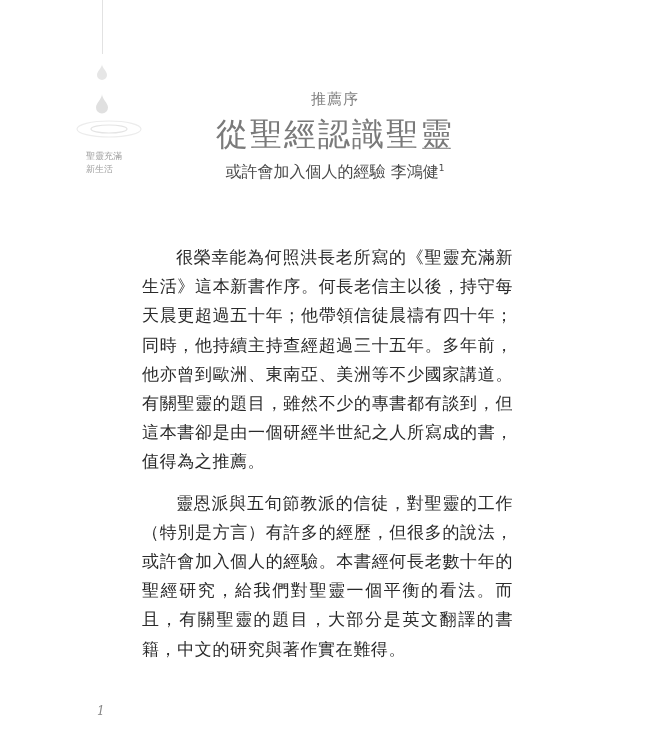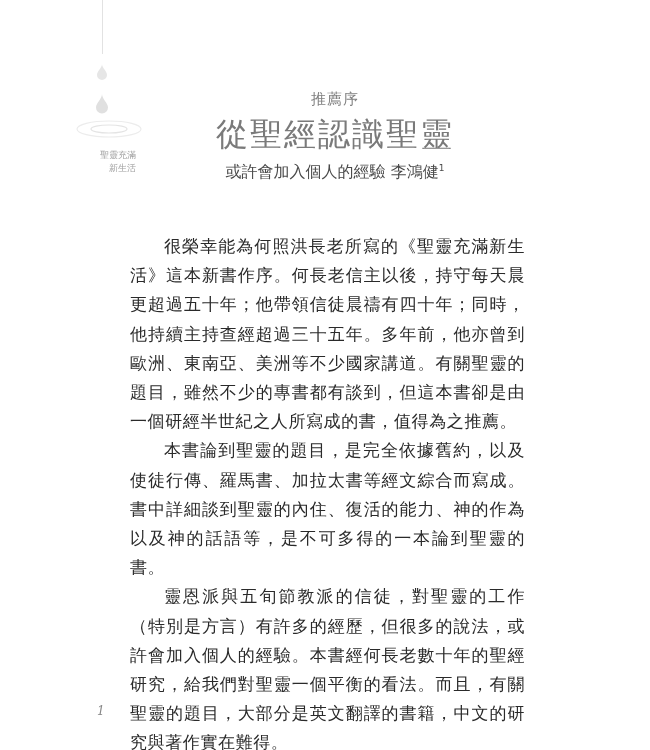--- a/index.html
+++ b/index.html
@@ -6,33 +6,33 @@
     body {
       width: 650px; height: 750px; background: #ffffff; position: relative; overflow: hidden;
       font-family: "DejaVu Serif", "Liberation Serif", serif;
     }
     .deco { position: absolute; left: 70px; top: 0; width: 80px; height: 190px; }
     .deco-line { position: absolute; left: 32px; top: 0; width: 1px; height: 54px; background: #e2e2e2; }
     .drop { position: absolute; left: 26px; width: 12px; height: 16px; }
     .drop svg { display:block; }
     .ripple { position: absolute; left: 4px; top: 118px; width: 70px; height: 22px; }
     .deco-text {
-      position: absolute; left: 16px; top: 150px; width: 50px; text-align: right;
-      font-family: Liberation Mono, monospace; font-size: 9px; line-height: 13px; color: #a0a0a0;
+      position: absolute; left: 16px; top: 150px; width: 50px; text-align: left;
+      font-family: Liberation Serif, serif; font-size: 9px; line-height: 13px; color: #a0a0a0;
     }
     .header { position: absolute; left: 0; width: 650px; text-align: center; font-family: "DejaVu Sans", sans-serif; }
     .kicker { top: 90px; font-size: 15px; color: #808080; letter-spacing: 1px; left: 10px; }
     .title { top: 113px; font-size: 32px; color: #7a7a7a; letter-spacing: 2px; font-weight: normal; left: 10px; }
     .byline { top: 162px; font-size: 16px; color: #4a4a4a; left: 10px; }
     .byline sup { font-size: 9px; vertical-align: super; }
     .body-text {
       position: absolute; left: 130px; top: 232px; width: 395px;
       font-size: 17px; line-height: 29.2px; color: #2a2a2a; text-align: justify; letter-spacing: 0.6px;
     }
-    .body-text p { margin: 0; text-indent: 2em; }
+    .body-text p { margin: 12px; text-indent: 2em; font-family: Liberation Mono, monospace; }
     .page-num {
       position: absolute; left: 97px; top: 704px; font-size: 12px; font-style: italic; color: #888888;
       font-family: "DejaVu Serif", serif;
     }
   </style>
 </head>
 <body>
 
 <div class="deco">
   <div class="deco-line"></div>
@@ -59,17 +59,16 @@
 </div>
 
 <div class="header kicker">推薦序</div>
 <div class="header title">從聖經認識聖靈</div>
 <div class="header byline">
   <span>或許會加入個人的經驗 李鴻健</span><sup>1</sup>
 </div>
 
 <div class="body-text">
   <p>很榮幸能為何照洪長老所寫的《聖靈充滿新生活》這本新書作序。何長老信主以後，持守每天晨更超過五十年；他帶領信徒晨禱有四十年；同時，他持續主持查經超過三十五年。多年前，他亦曾到歐洲、東南亞、美洲等不少國家講道。有關聖靈的題目，雖然不少的專書都有談到，但這本書卻是由一個研經半世紀之人所寫成的書，值得為之推薦。</p>
-  <p>本書論到聖靈的題目，是完全依據舊約，以及使徒行傳、羅馬書、加拉太書等經文綜合而寫成。書中詳細談到聖靈的內住、復活的能力、神的作為以及神的話語等，是不可多得的一本論到聖靈的書。</p>
   <p>靈恩派與五旬節教派的信徒，對聖靈的工作（特別是方言）有許多的經歷，但很多的說法，或許會加入個人的經驗。本書經何長老數十年的聖經研究，給我們對聖靈一個平衡的看法。而且，有關聖靈的題目，大部分是英文翻譯的書籍，中文的研究與著作實在難得。</p>
 </div>
 
 <div class="page-num">1</div>
 
 </body></html>

